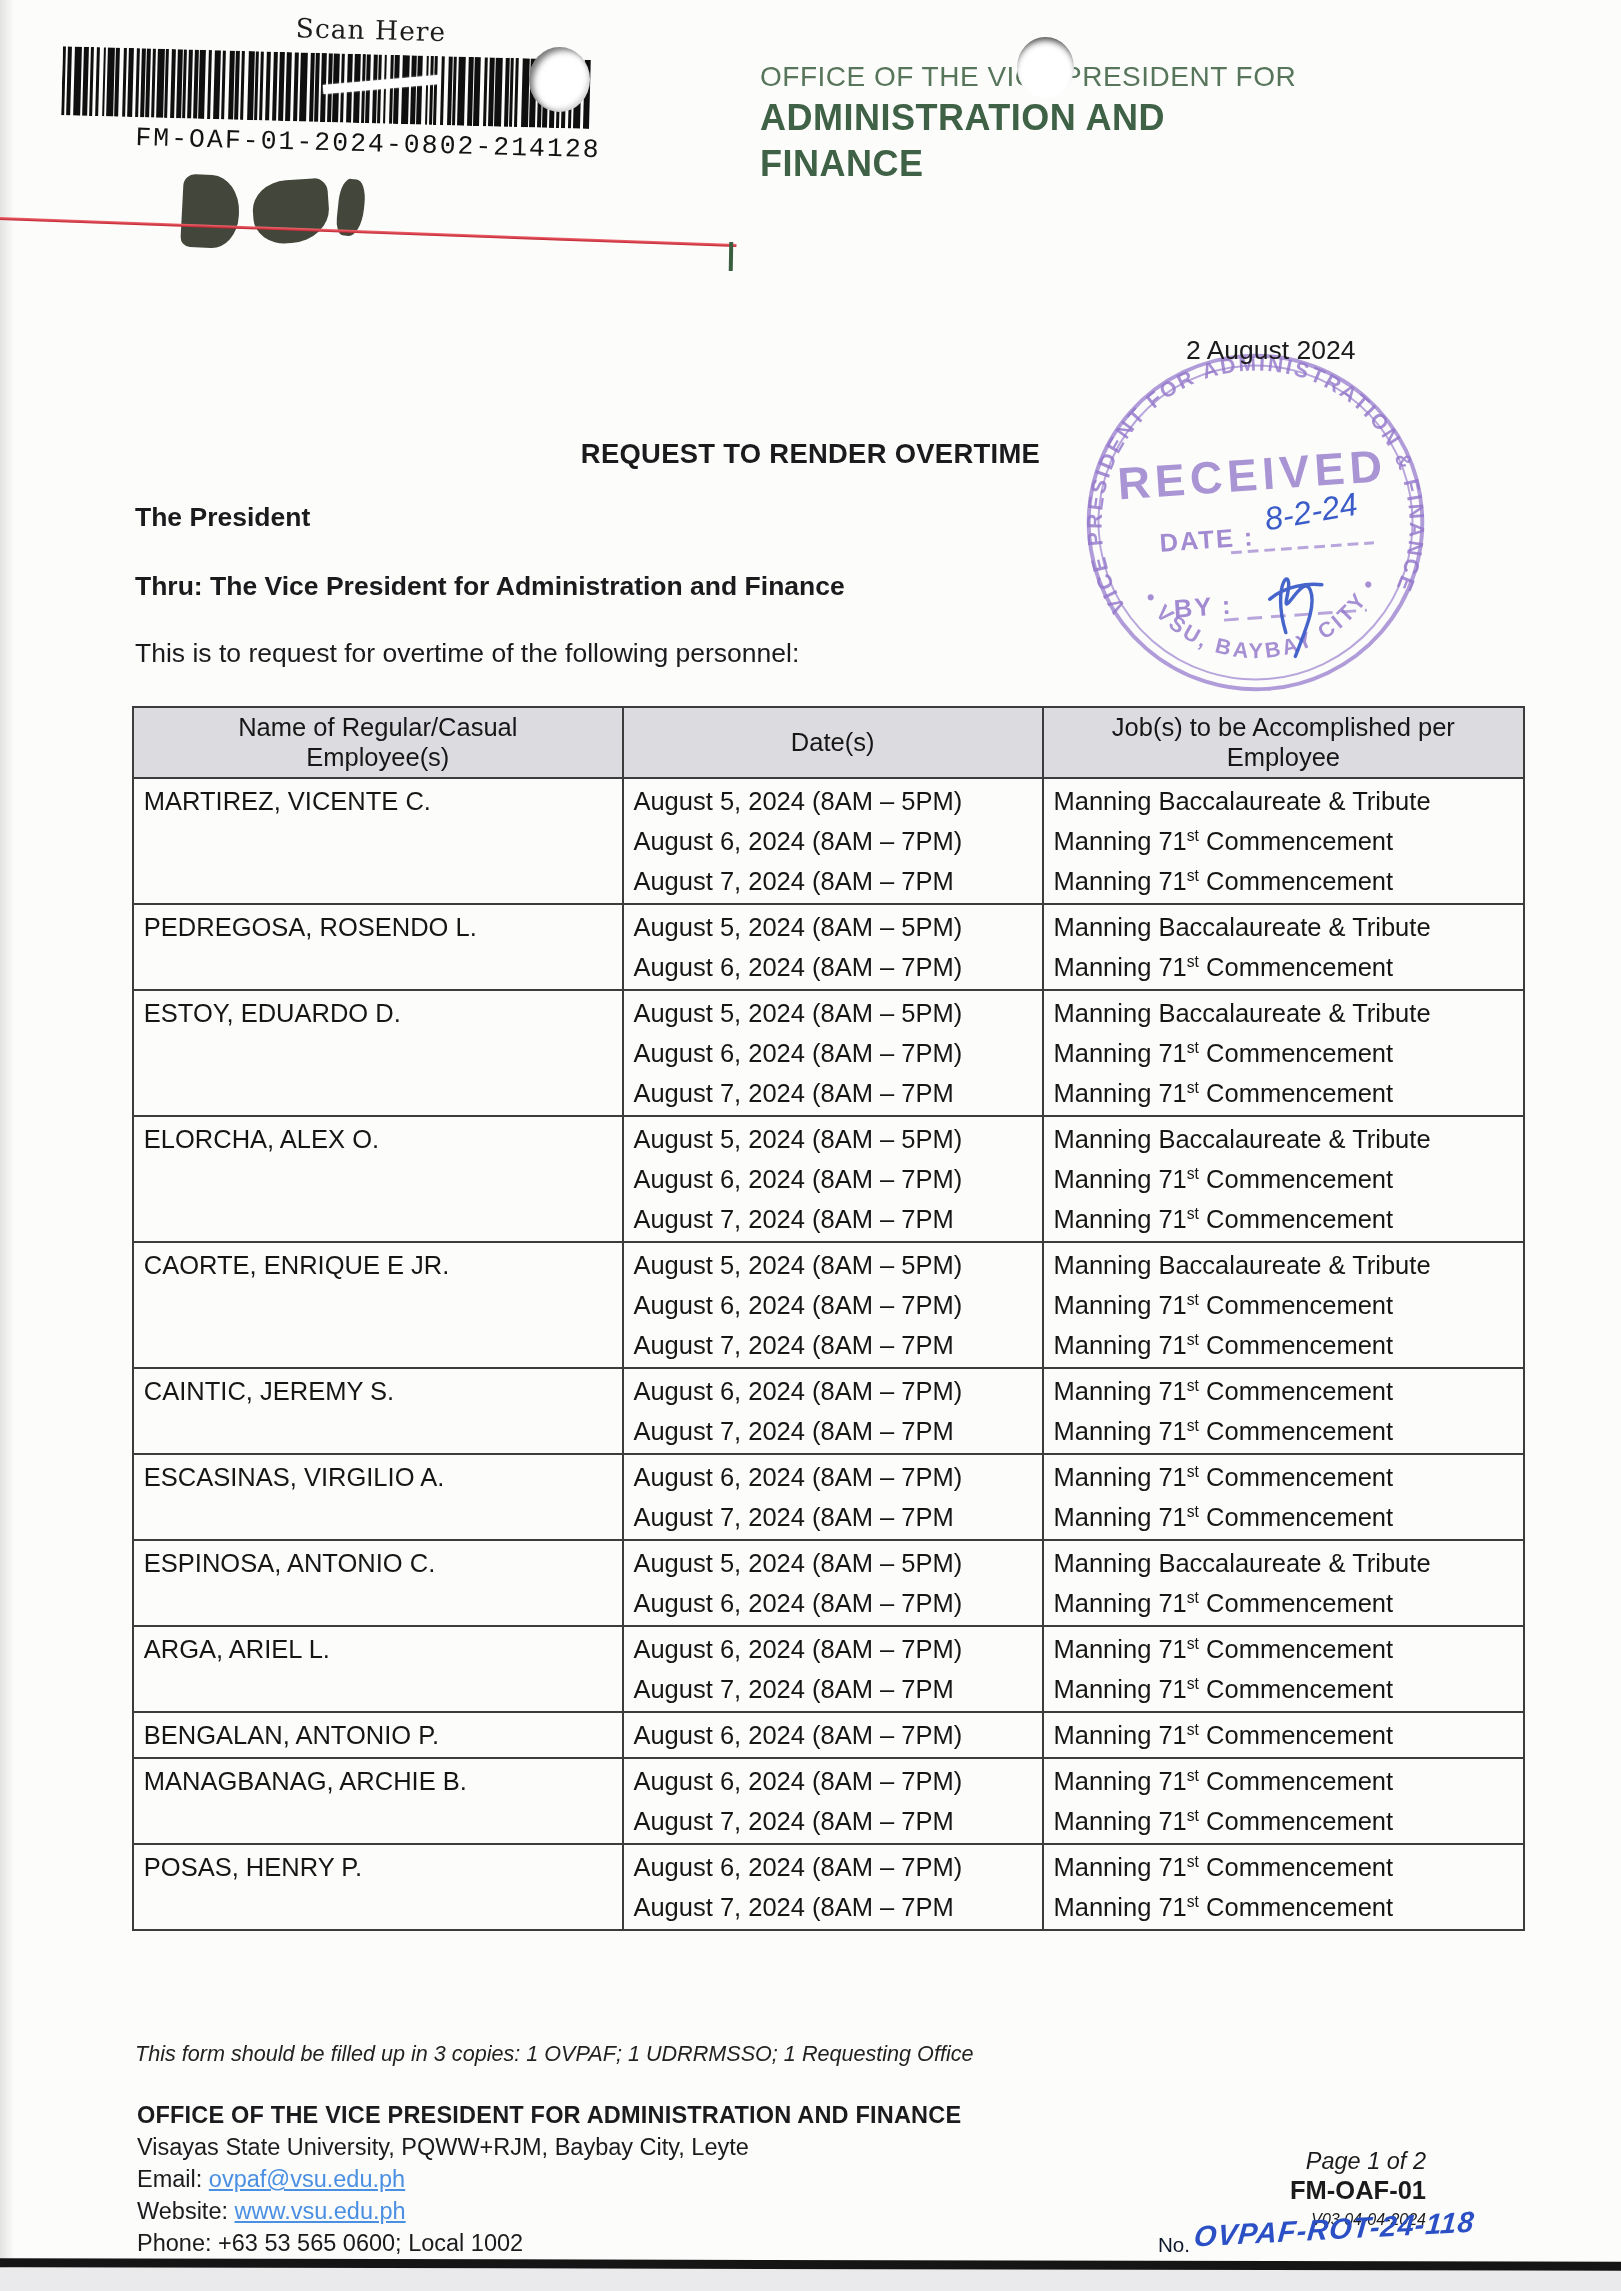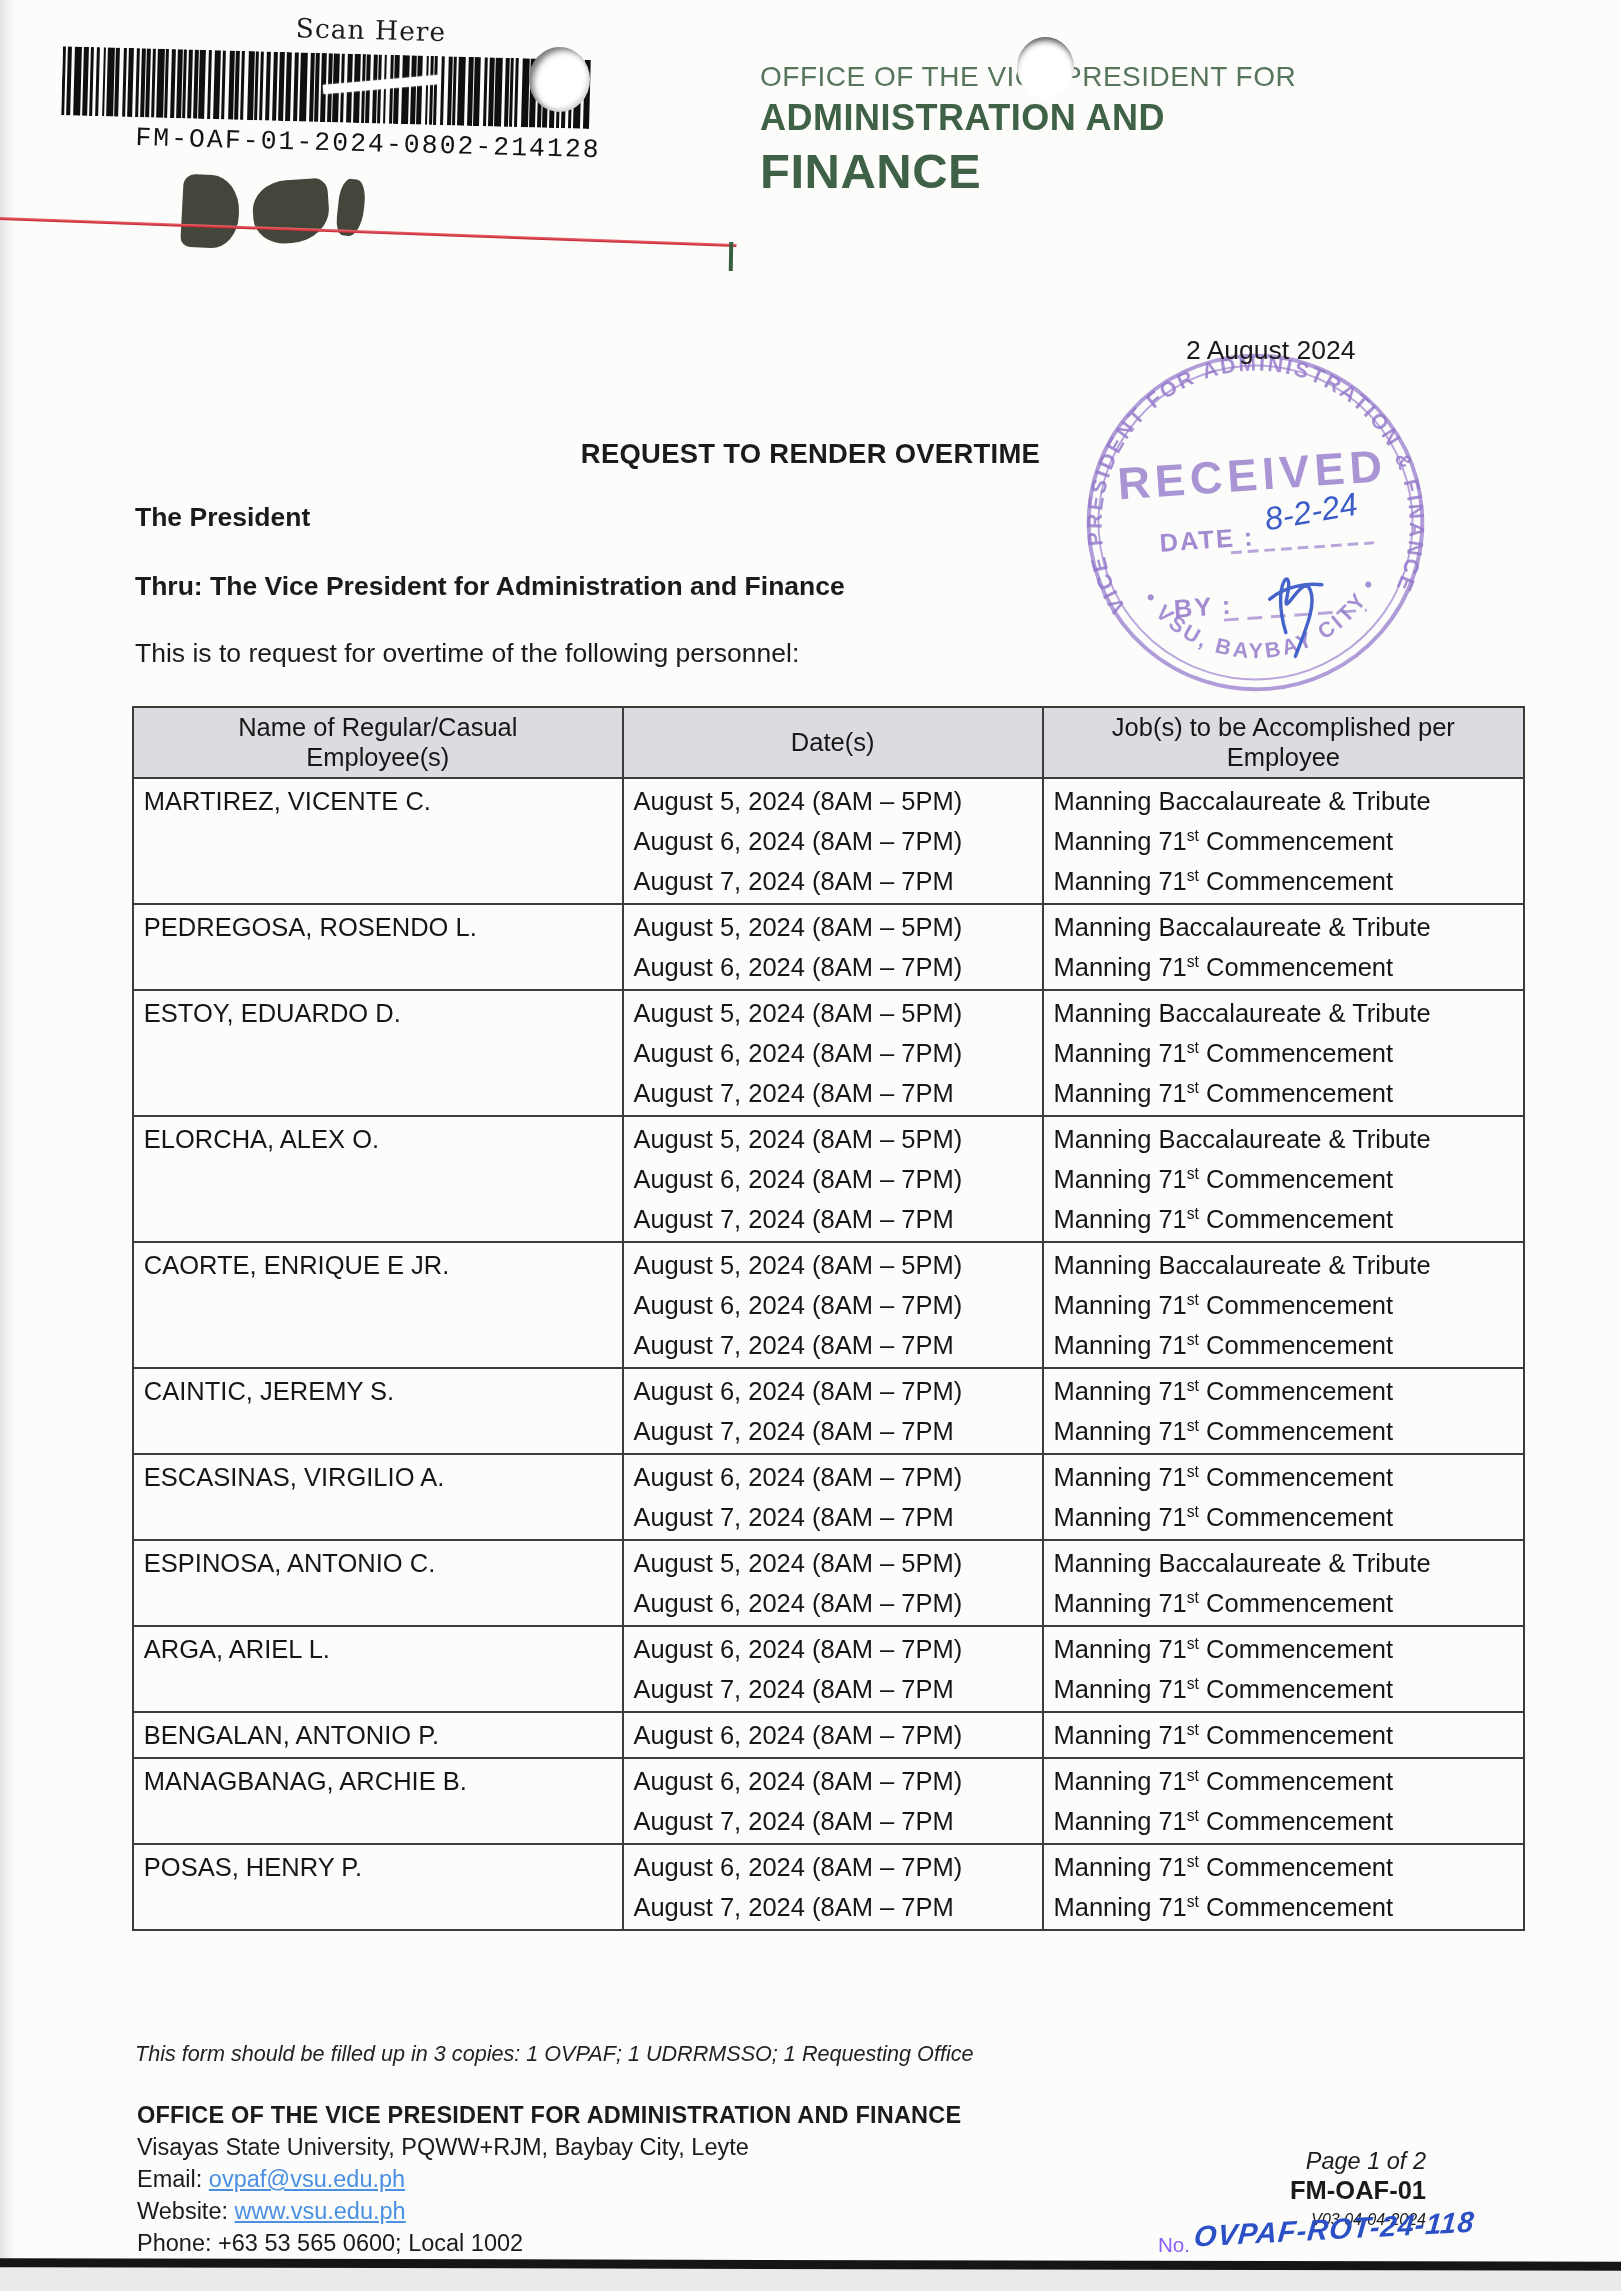--- a/index.html
+++ b/index.html
@@ -16,21 +16,21 @@
   .barcode{margin:8.8px auto 0 auto;width:616px;height:69px;display:flex;overflow:hidden;align-items:stretch;}
   .barcode span{flex:0 0 auto;background:#0f0f0f;}
   .bclabel{margin-top:5.9px;font-family:"Liberation Mono", monospace;font-size:26.5px;letter-spacing:2px;color:#131313;}
   .hole{border-radius:50%;background:#fff;z-index:3;}
   .hole1{left:529px;top:47px;width:61px;height:65px;box-shadow:inset 4.9px 3.9px 5.9px -1px rgba(25,25,25,.6), inset -2px -2.9px 4.9px rgba(0,0,0,.18);}
   .hole2{left:1017px;top:37px;width:57px;height:61px;box-shadow:inset 0 5.9px 5.9px -2.9px rgba(15,15,15,.75);}
   .slash{left:323px;top:80px;width:116px;height:8.8px;background:#fff;transform:rotate(-5deg);z-index:3;box-shadow:0 0 2px #fff;}
   
   .lh1{left:760px;top:61px;font-size:28px;color:#57755b;letter-spacing:0.5px;}
   .lh2{left:760px;top:97px;font-size:36px;font-weight:800;color:#3f6146;letter-spacing:0.5px;}
-  .lh3{left:760px;top:143px;font-size:49px;font-weight:800;color:#3f6146;letter-spacing:0.5px;}
+  .lh3{left:760px;top:143px;font-size:36px;font-weight:800;color:#3f6146;letter-spacing:0.5px;}
   
   .redline{left:0;top:217px;width:737px;height:2.9px;z-index:2;
     background:linear-gradient(to bottom,#ef6a72,#c22430);transform:rotate(2.1deg);transform-origin:left top;}
   .greentick{left:729px;top:242px;width:3.9px;height:29px;background:#3a5f40;transform:rotate(1deg);z-index:2;}
   .blob{background:#43463a;z-index:1;}
   .blob1{left:182px;top:175px;width:57px;height:73px;border-radius:11.8px 50% 46% 9.8px;transform:rotate(3deg);}
   .blob2{left:253px;top:180px;width:76px;height:63px;border-radius:46% 13.7px 52% 42%;transform:rotate(-4deg);}
   .blob3{left:338px;top:179px;width:25.5px;height:57px;border-radius:40% 40% 50% 30%;transform:rotate(6deg);}
   
   .dateline{left:1186px;top:335px;font-size:26.5px;z-index:6;}
@@ -52,21 +52,21 @@
   .hwrap{margin:0 auto;}
   
   .footnote{left:135px;top:2041px;font-size:21.6px;font-style:italic;color:#222;}
   .fblock{left:137px;top:2099px;font-size:23.5px;line-height:32px;}
   .fblock .office{font-weight:bold;font-size:23.5px;letter-spacing:0.2px;}
   .fblock a{color:#4a8fe2;text-decoration:underline;}
   .fright{left:1220px;top:2147px;width:206px;text-align:right;font-size:23.5px;line-height:29px;}
   .fright .pg{font-style:italic;}
   .fright .code{font-weight:bold;font-size:25.5px;}
   .fright .ver{font-style:italic;font-size:16px;}
-  .nolabel{left:1158px;top:2233px;font-size:20.6px;color:#8b5cf6;}
+  .nolabel{left:1158px;top:2233px;font-size:20.6px;color:#0f172a;}
   .noval{left:1194px;top:2213px;font-size:29px;font-weight:bold;font-style:italic;color:#2b4fc4;
     transform:rotate(-3deg) skewX(-8deg);letter-spacing:1px;}
   
   .botline{left:0;top:2260px;width:1627px;height:8.8px;background:#151515;transform:rotate(.12deg);}
   .botgray{left:0;top:2268px;width:1621px;height:23.5px;background:#eaeaed;}
   .leftshade{left:0;top:0;width:13.7px;height:2292px;background:linear-gradient(to right,rgba(0,0,0,.10),rgba(0,0,0,0));}
 </style>
 </head>
 <body>
 

